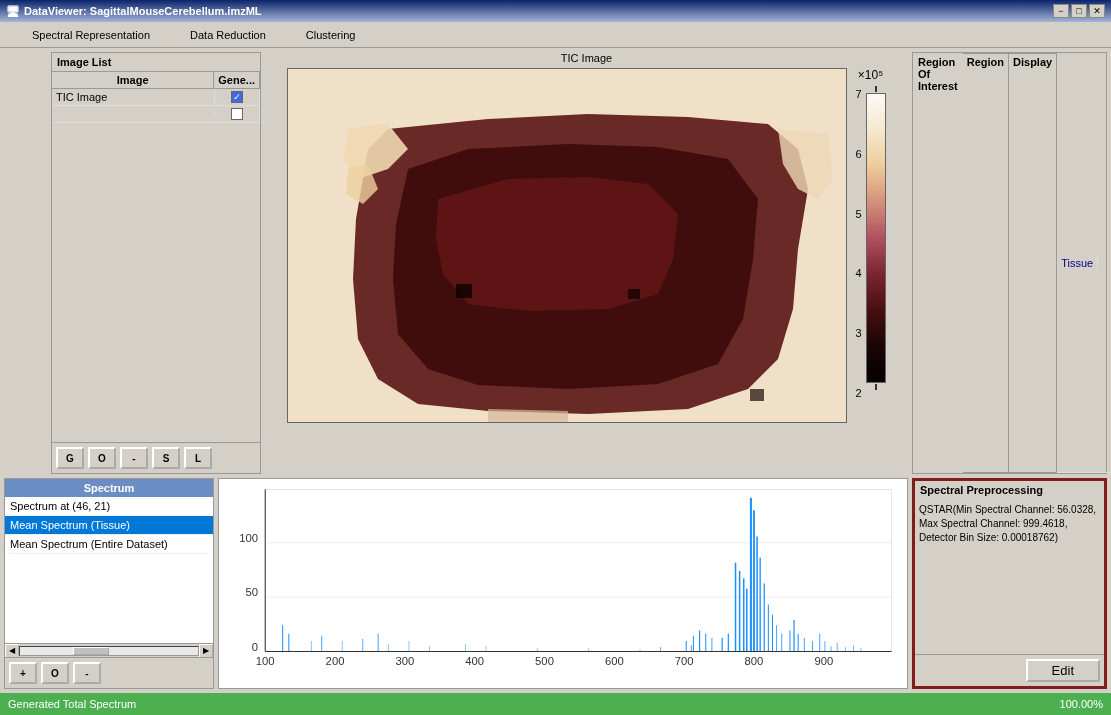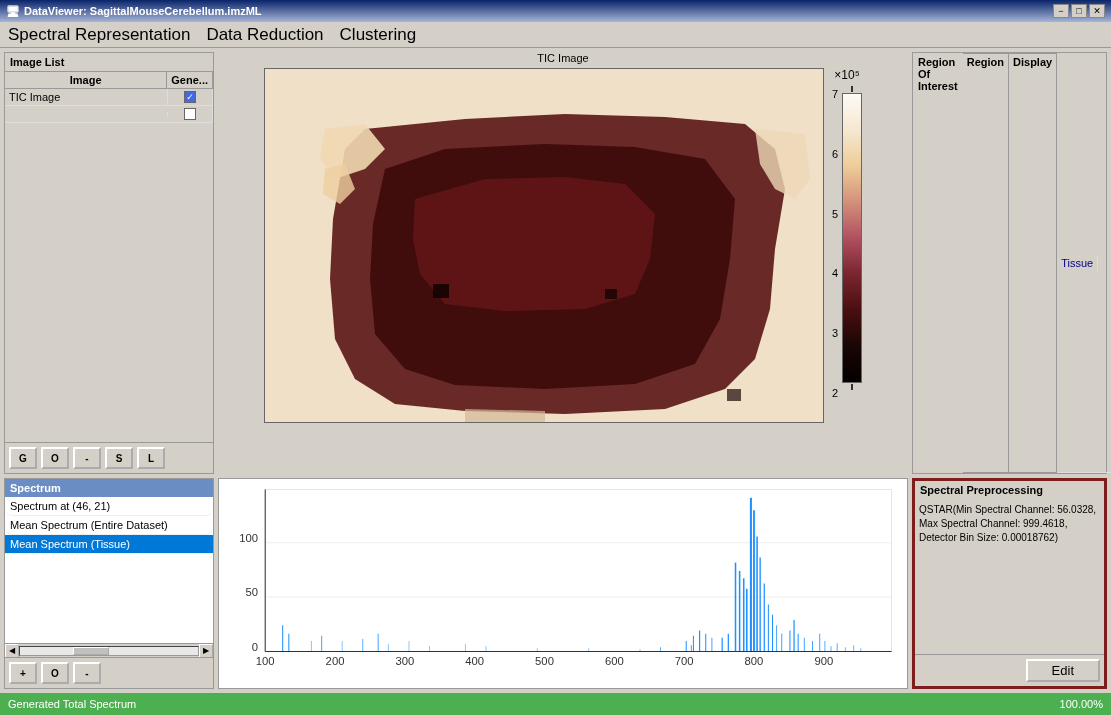--- a/index.html
+++ b/index.html
@@ -27,21 +27,21 @@
 
     .menu-bar {
       background: #d4d0c8;
       border-bottom: 1px solid #999;
       padding: 3px 8px;
       display: flex;
       align-items: center;
       gap: 16px;
       height: 26px;
     }
-    .menu-item { cursor: pointer; color: #000; font-size: 17px; }
+    .menu-item { cursor: pointer; color: #000; font-size: 11px; margin-left: 24px; }
 
     .main-container {
       display: flex;
       flex-direction: column;
       height: calc(715px - 22px - 26px - 22px);
     }
 
     .top-section {
       display: flex;
       flex: 1;
@@ -50,20 +50,21 @@
       height: 430px;
     }
 
     .image-list-panel {
       background: #d4d0c8;
       border: 1px solid #999;
       width: 210px;
       min-width: 210px;
       display: flex;
       flex-direction: column;
+      margin-left: 47px;
     }
     .panel-title {
       font-size: 11px;
       font-weight: bold;
       padding: 3px 5px;
       color: #000;
     }
     .table-header {
       display: flex;
       background: #d4d0c8;
@@ -169,21 +170,21 @@
       border: 1px solid #999;
       width: 210px;
       min-width: 210px;
       display: flex;
       flex-direction: column;
     }
     .spectrum-list-header {
       background: #6a8dc4;
       color: white;
       padding: 3px 5px;
-      text-align: left;
+      text-align: center;
       font-weight: bold;
     }
     .spectrum-list-items {
       flex: 1;
       overflow-y: auto;
       background: white;
     }
     .spectrum-item {
       padding: 3px 5px;
       cursor: pointer;
@@ -412,22 +413,22 @@
     </div>
 
   </div>
 
   <div class="bottom-section">
 
     <div class="spectrum-list-panel">
       <div class="spectrum-list-header">Spectrum</div>
       <div class="spectrum-list-items">
         <div class="spectrum-item unselected">Spectrum at (46, 21)</div>
+        <div class="spectrum-item selected">Mean Spectrum (Tissue)</div>
         <div class="spectrum-item unselected">Mean Spectrum (Entire Dataset)</div>
-        <div class="spectrum-item selected">Mean Spectrum (Tissue)</div>
       </div>
       <div class="scrollbar-area">
         <div class="scroll-arrow">◀</div>
         <div class="scroll-track">
           <div class="scroll-thumb"></div>
         </div>
         <div class="scroll-arrow">▶</div>
       </div>
       <div class="panel-buttons">
         <button class="small-btn">+</button>

